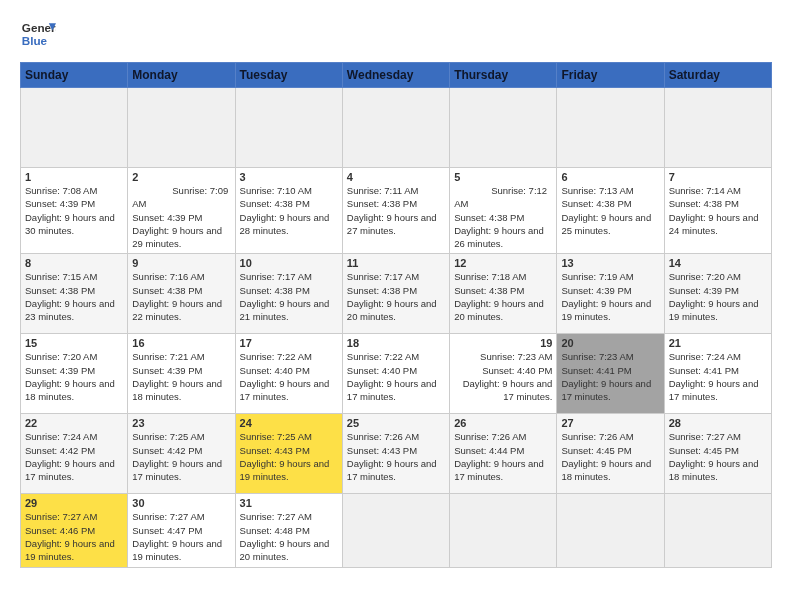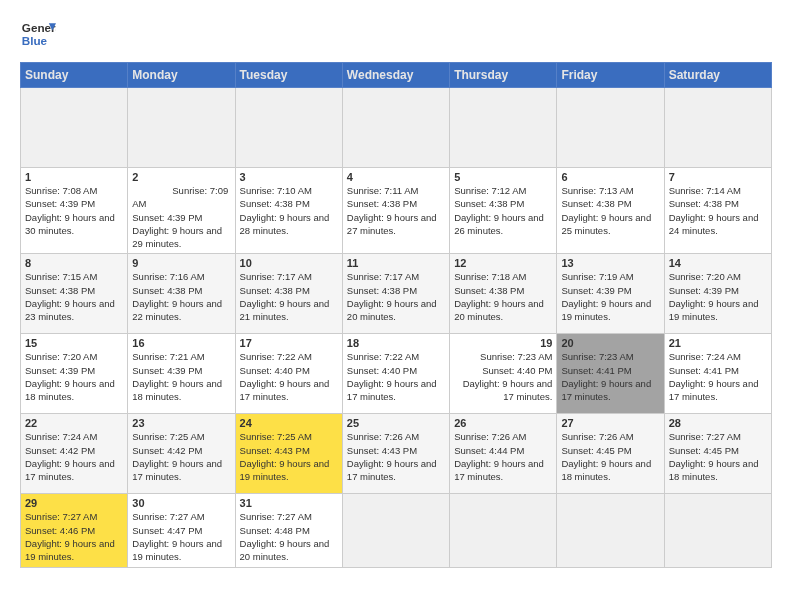--- a/index.html
+++ b/index.html
@@ -41,21 +41,21 @@
       font-size: 14px;
       color: #555;
     }
     .calendar {
       width: 100%;
       border-collapse: collapse;
       border: 1px solid #ccc;
     }
     .calendar th {
       background: #3a6dbf;
-      color: #e5e5e5;
+      color: #0f172a;
       font-size: 12px;
       font-weight: bold;
       padding: 5px 4px;
       border: 1px solid #5580c8;
       text-align: left;
     }
     .calendar td {
       border: 1px solid #ccc;
       vertical-align: top;
       padding: 3px 4px;
@@ -122,21 +122,21 @@
           <td class="empty-cell" style="background: rgb(240, 240, 240);"></td>
           <td class="empty-cell" style="background: rgb(240, 240, 240);"></td>
           <td class="empty-cell" style="background: rgb(240, 240, 240);"></td>
           <td class="empty-cell" style="background: rgb(240, 240, 240);"></td>
         </tr>
         <tr style="background: rgb(255, 255, 255);">
           <td style="background: rgb(255, 255, 255);"><span class="day-num">1</span><span style="line-height: 1.4;">Sunrise: 7:08 AM<br>Sunset: 4:39 PM<br>Daylight: 9 hours and 30 minutes.</span></td>
           <td style="background: rgb(255, 255, 255);"><span class="day-num">2</span><span style="line-height: 1.4; margin-left: 40px;">Sunrise: 7:09 AM<br>Sunset: 4:39 PM<br>Daylight: 9 hours and 29 minutes.</span></td>
           <td style="background: rgb(255, 255, 255);"><span class="day-num">3</span><span style="line-height: 1.4;">Sunrise: 7:10 AM<br>Sunset: 4:38 PM<br>Daylight: 9 hours and 28 minutes.</span></td>
           <td style="background: rgb(255, 255, 255);"><span class="day-num">4</span><span style="line-height: 1.4;">Sunrise: 7:11 AM<br>Sunset: 4:38 PM<br>Daylight: 9 hours and 27 minutes.</span></td>
-          <td style="background: rgb(255, 255, 255);"><span class="day-num">5</span><span style="line-height: 1.4;">Sunrise: 7:12 AM<br>Sunset: 4:38 PM<br>Daylight: 9 hours and 26 minutes.</span></td>
+          <td style="background: rgb(255, 255, 255);"><span class="day-num">5</span><span style="line-height: 1.4; margin-left: 37px;">Sunrise: 7:12 AM<br>Sunset: 4:38 PM<br>Daylight: 9 hours and 26 minutes.</span></td>
           <td style="background: rgb(255, 255, 255);"><span class="day-num">6</span><span style="line-height: 1.4;">Sunrise: 7:13 AM<br>Sunset: 4:38 PM<br>Daylight: 9 hours and 25 minutes.</span></td>
           <td style="background: rgb(255, 255, 255);"><span class="day-num">7</span><span style="line-height: 1.4;">Sunrise: 7:14 AM<br>Sunset: 4:38 PM<br>Daylight: 9 hours and 24 minutes.</span></td>
         </tr>
         <tr style="background: rgb(245, 245, 245);">
           <td style="background: rgb(245, 245, 245);"><span class="day-num">8</span><span style="line-height: 1.4;">Sunrise: 7:15 AM<br>Sunset: 4:38 PM<br>Daylight: 9 hours and 23 minutes.</span></td>
           <td style="background: rgb(245, 245, 245);"><span class="day-num">9</span><span style="line-height: 1.4;">Sunrise: 7:16 AM<br>Sunset: 4:38 PM<br>Daylight: 9 hours and 22 minutes.</span></td>
           <td style="background: rgb(245, 245, 245);"><span class="day-num">10</span><span style="line-height: 1.4;">Sunrise: 7:17 AM<br>Sunset: 4:38 PM<br>Daylight: 9 hours and 21 minutes.</span></td>
           <td style="background: rgb(245, 245, 245);"><span class="day-num">11</span><span style="line-height: 1.4;">Sunrise: 7:17 AM<br>Sunset: 4:38 PM<br>Daylight: 9 hours and 20 minutes.</span></td>
           <td style="background: rgb(245, 245, 245);"><span class="day-num">12</span><span style="line-height: 1.4;">Sunrise: 7:18 AM<br>Sunset: 4:38 PM<br>Daylight: 9 hours and 20 minutes.</span></td>
           <td style="background: rgb(245, 245, 245);"><span class="day-num">13</span><span style="line-height: 1.4;">Sunrise: 7:19 AM<br>Sunset: 4:39 PM<br>Daylight: 9 hours and 19 minutes.</span></td>

